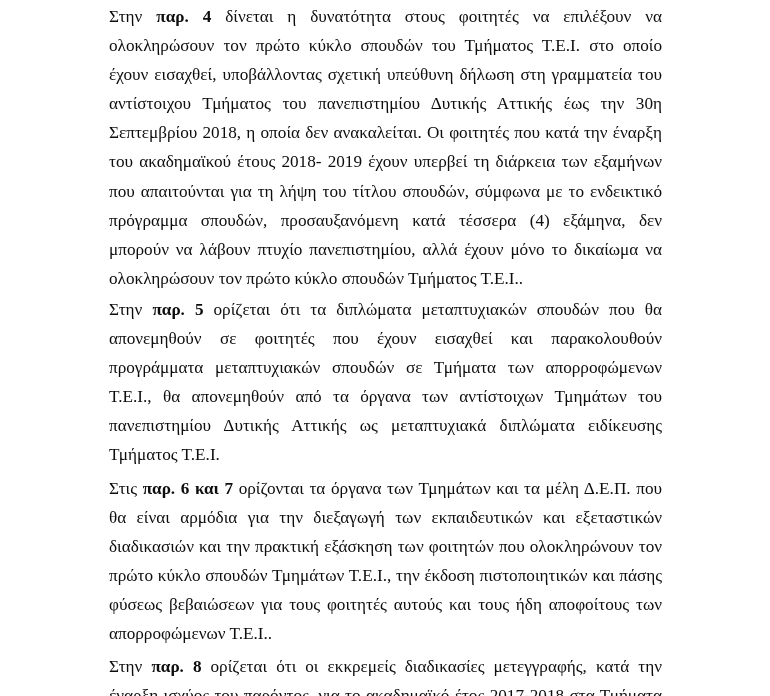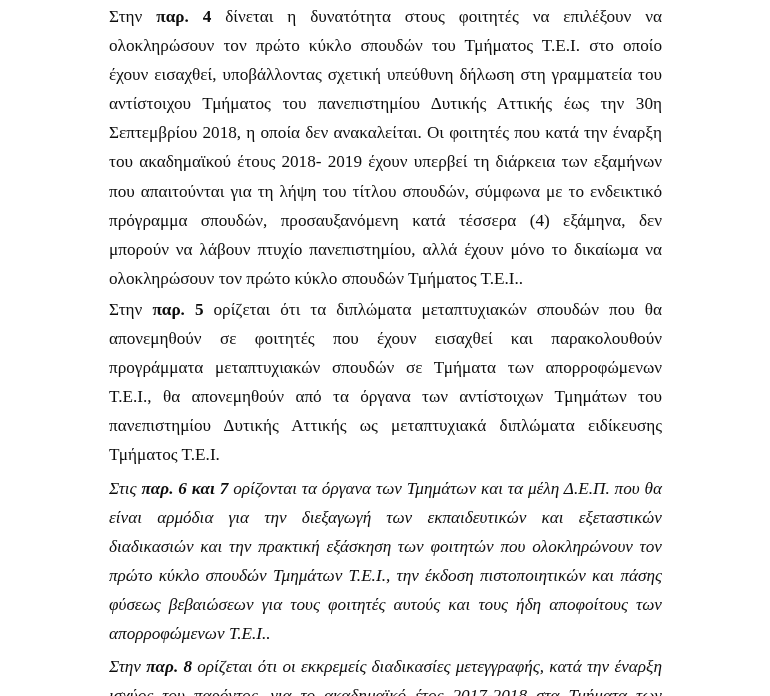--- a/index.html
+++ b/index.html
@@ -31,21 +31,20 @@
     margin: 2px;
     text-align: justify;
     text-justify: inter-word;
     font-size: 17.2px;
     line-height: 29.1px;
     color: #0d0d0d;
     -webkit-font-smoothing: antialiased;
   }
   .para.gap-before {
     margin-top: 4px;
-    font-style: italic;
   }
   .para:last-child::after {
     content: "";
     display: inline-block;
     width: 100%;
   }
   .ref {
     font-weight: bold;
   }
   .nowrap {

